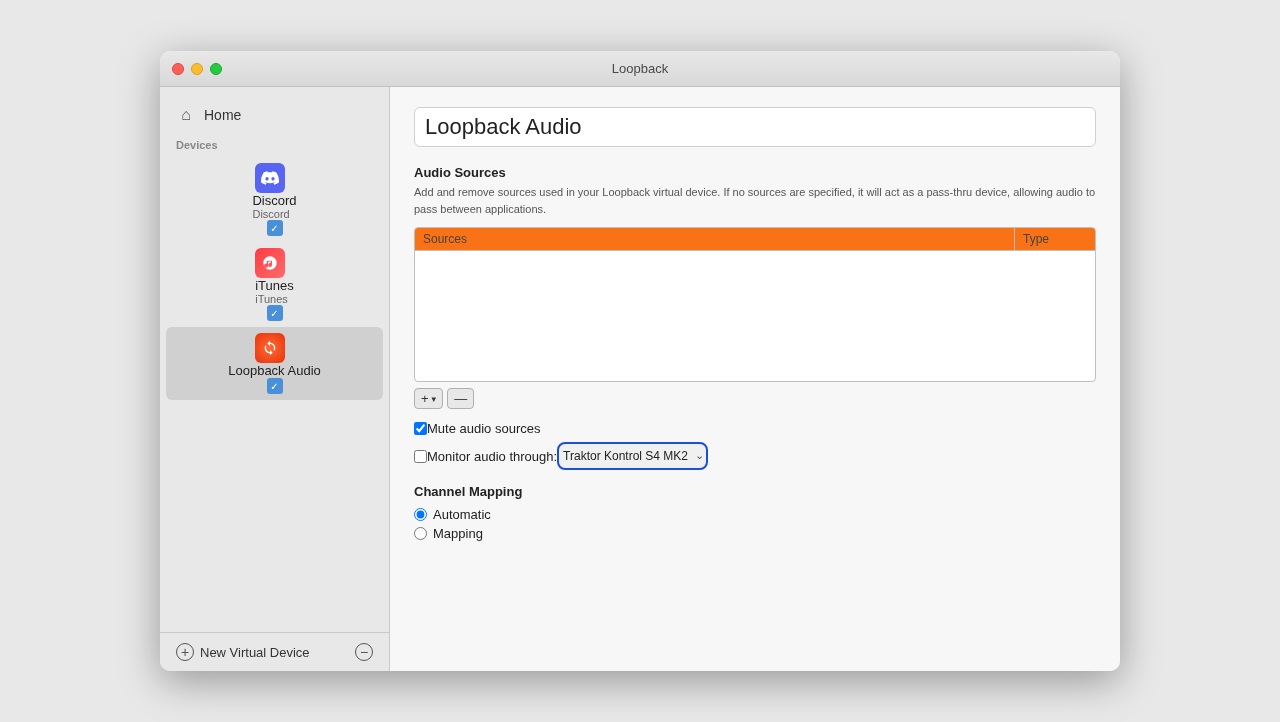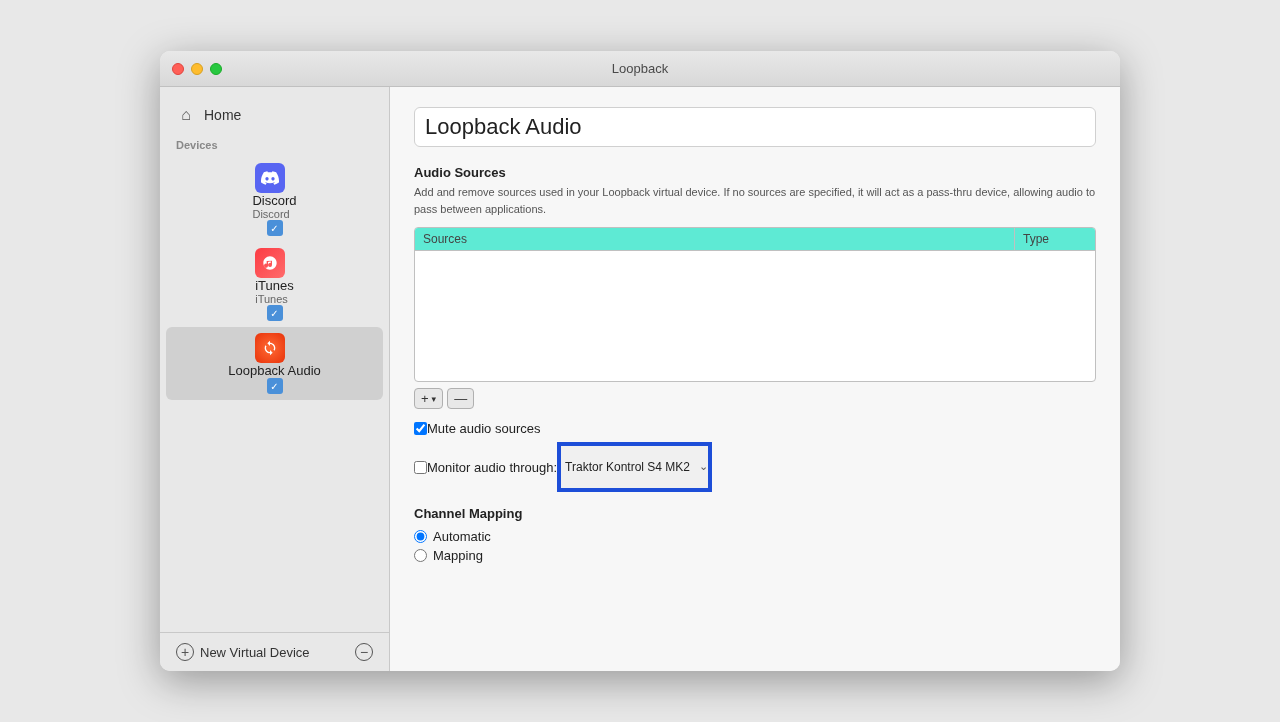--- a/index.html
+++ b/index.html
@@ -235,21 +235,21 @@
       width: 100%;
       border: 1px solid #c0c0c0;
       border-radius: 4px;
       background: white;
       overflow: hidden;
       margin-bottom: 6px;
     }
     .sources-table-header {
       display: flex;
       border-bottom: 1px solid #c0c0c0;
-      background: #5eead4;
+      background: #f97316;
     }
     .sources-col-sources {
       flex: 1;
       padding: 4px 8px;
       font-size: 12px;
       color: #444;
       font-weight: 500;
       border-right: 1px solid #c0c0c0;
     }
     .sources-col-type {
@@ -293,23 +293,23 @@
       width: 13px;
       height: 13px;
       cursor: pointer;
     }
     .checkbox-label {
       font-size: 13px;
       color: #222;
     }
     .monitor-select {
       background: #f0f0f0;
-      border: 4px solid #1d4ed8;
-      border-radius: 0;
-      padding: 14px 4px;
+      border: 2px solid #1d4ed8;
+      border-radius: 8px;
+      padding: 5px 4px;
       font-size: 12px;
       color: #222;
       cursor: pointer;
       appearance: none;
       -webkit-appearance: none;
       padding-right: 18px;
       position: relative;
     }
     .select-wrapper {
       position: relative;

